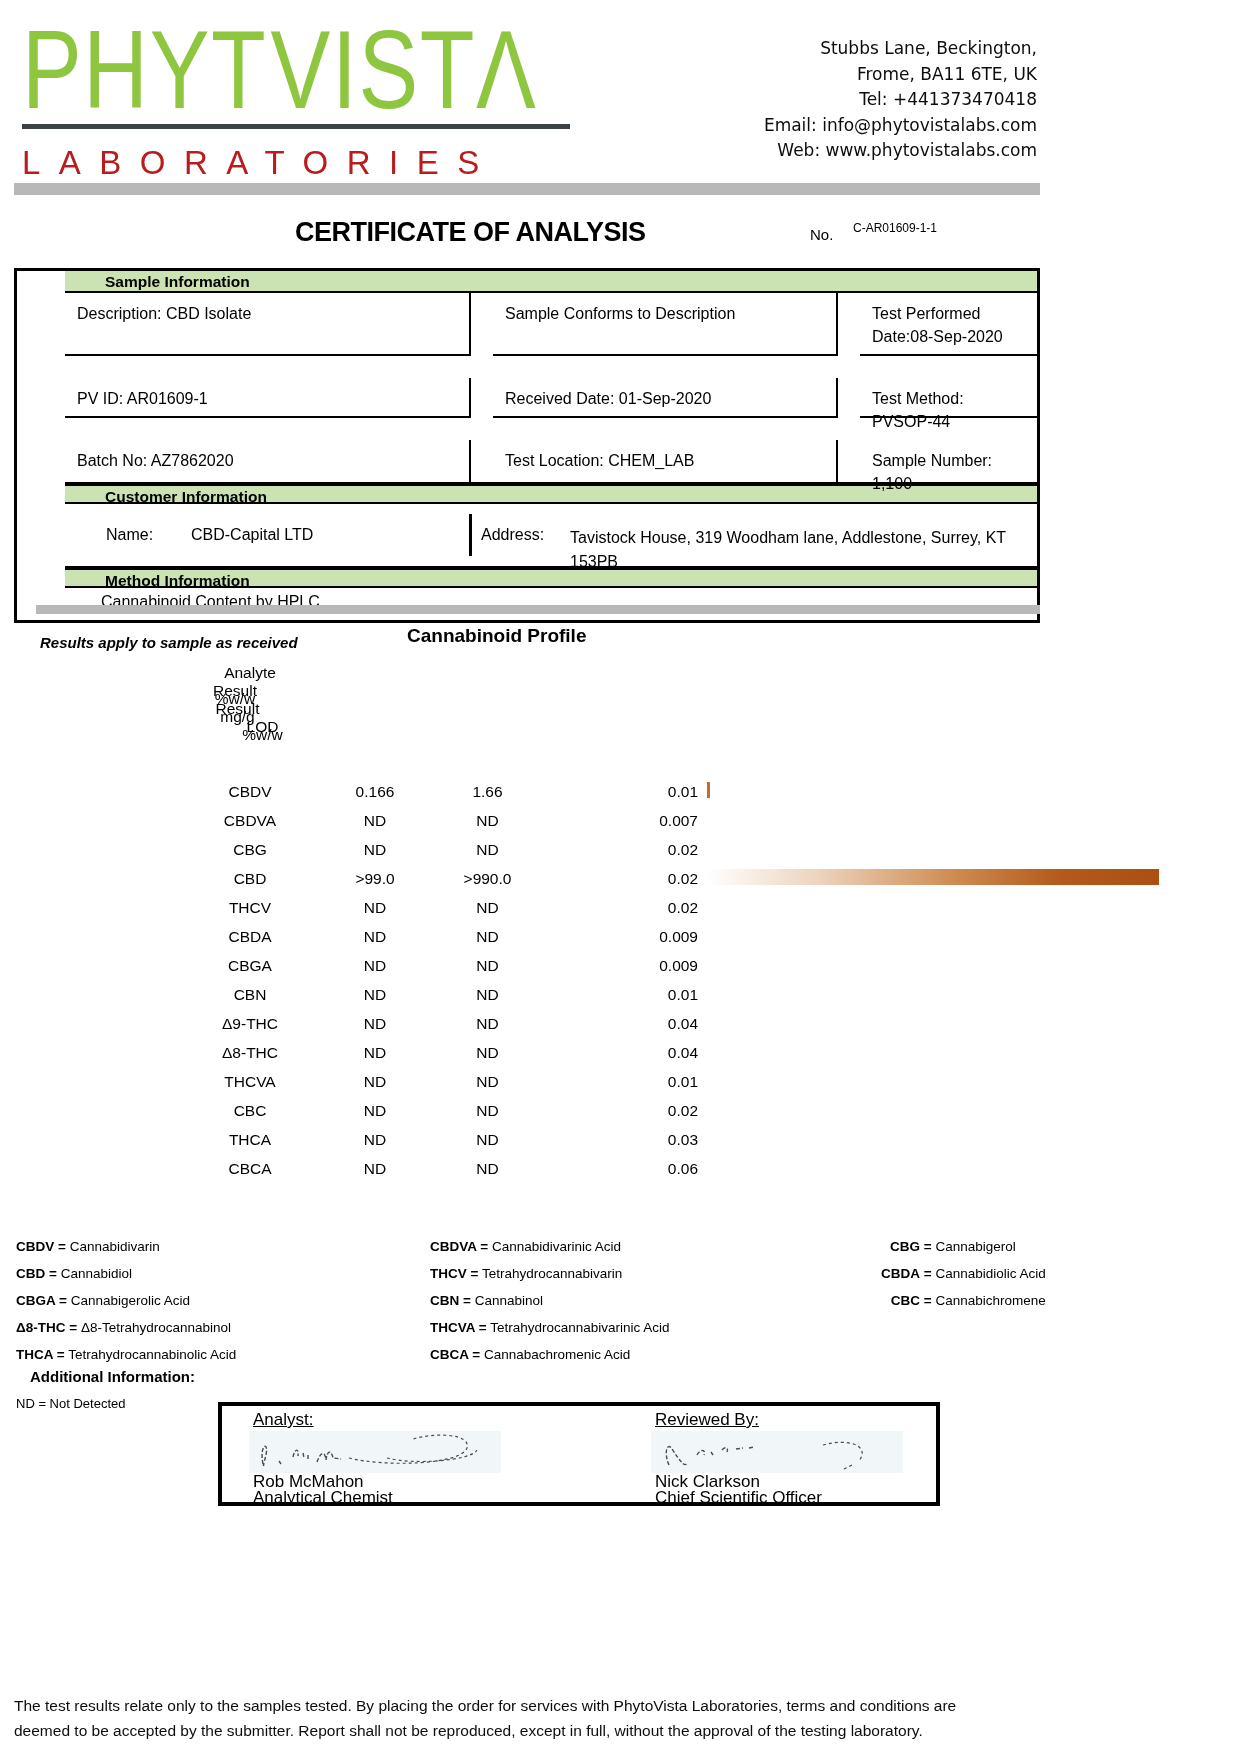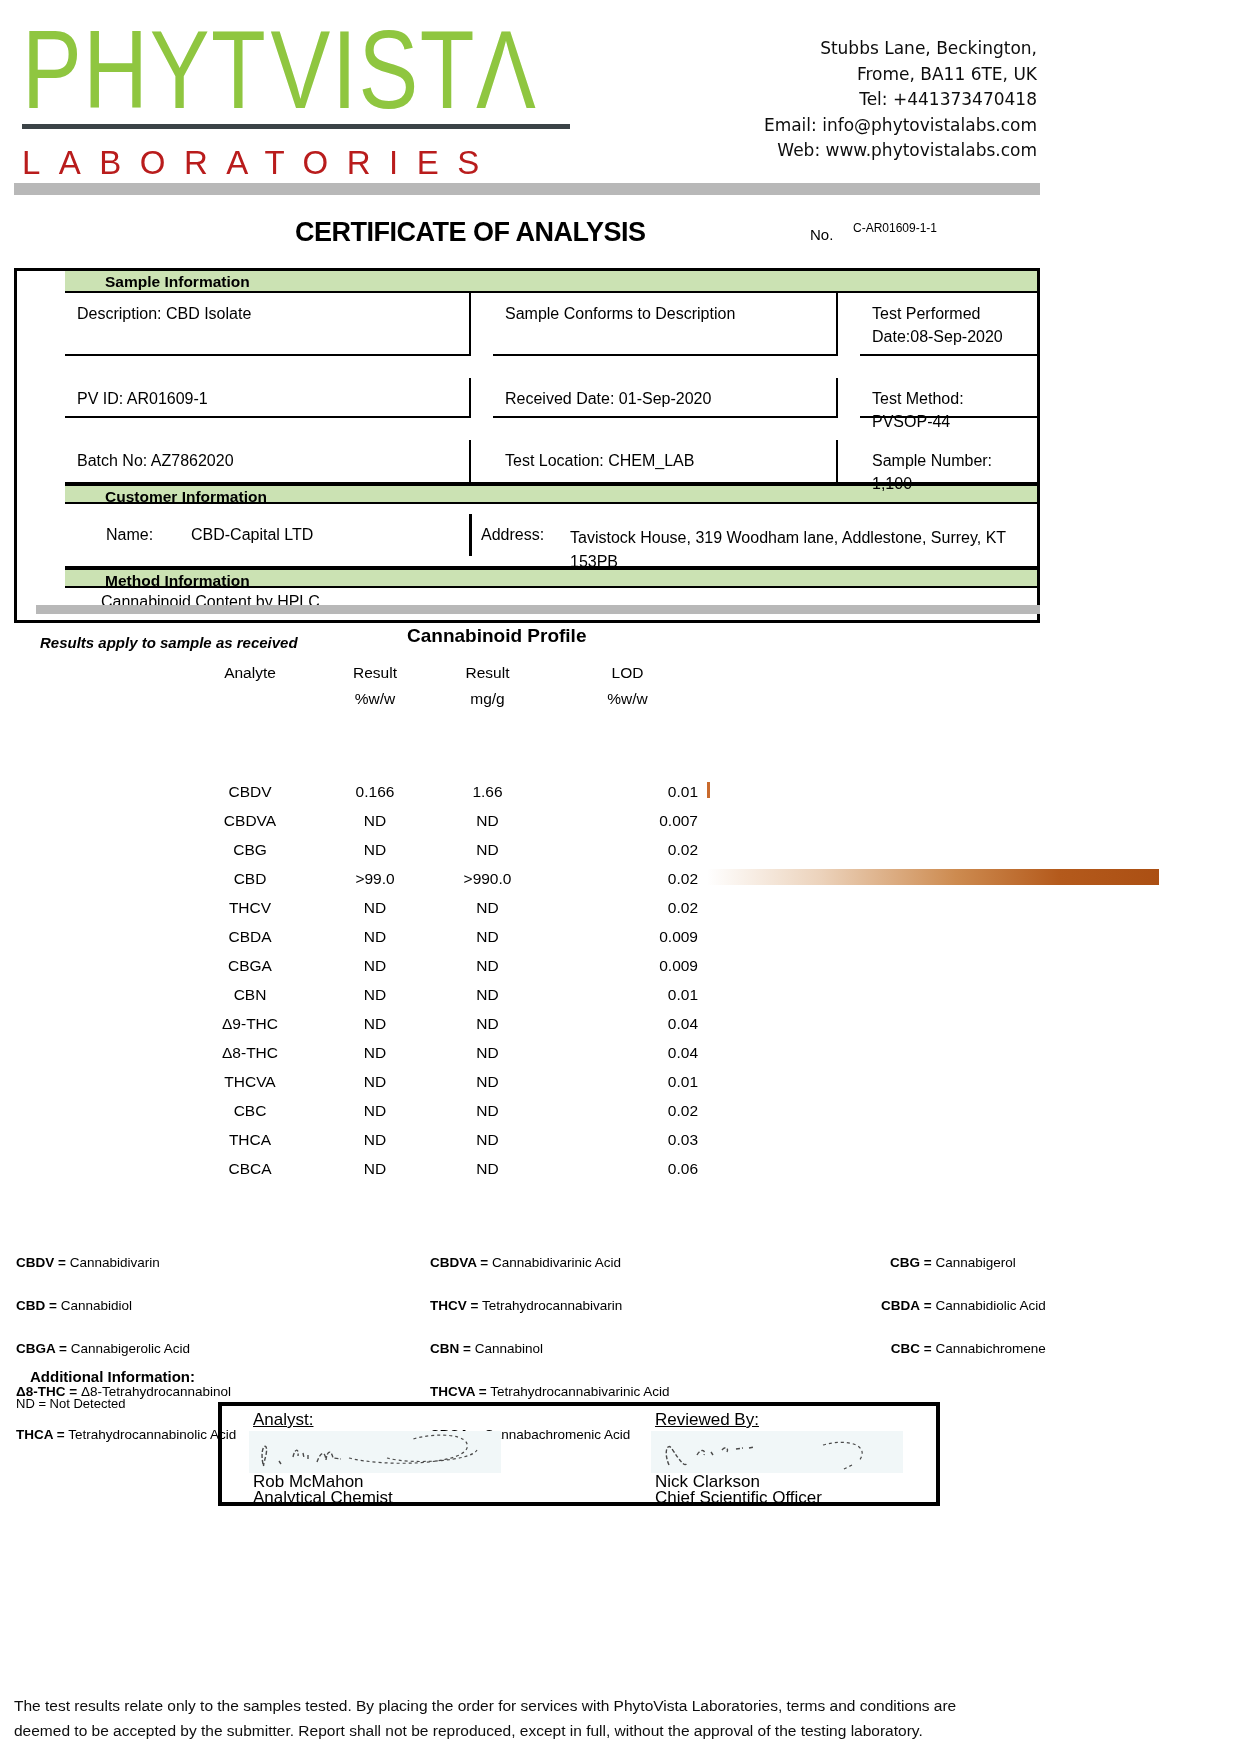--- a/index.html
+++ b/index.html
@@ -35,21 +35,21 @@
   .cust-name-label { position:absolute; left:41px; top:22px; }
   .cust-name-value { position:absolute; left:126px; top:22px; }
   .cust-divider { position:absolute; left:404px; top:10px; width:3px; height:42px; background:#000; }
   .cust-addr-label { position:absolute; left:416px; top:22px; }
   .cust-addr-value { position:absolute; left:505px; top:22px; width:458px; line-height:24px; }
   .methodrow { height:32px; font-size:16px; padding:5px 0 0 36px; }
 
   
   .note { position:absolute; left:40px; top:634px; font-size:15px; font-weight:bold; font-style:italic; }
   .profile-heading { position:absolute; left:407px; top:625px; font-size:19px; font-weight:bold; }
-  .phead { position:absolute; left:180px; top:664px; width:530px; display:flex; font-size:15.5px; }
+  .phead { position:absolute; left:180px; top:664px; width:530px; display:flex; font-size:15.5px;flex-direction:column; }
   .phead2 { top:690px; }
   .phead .h1 { width:140px; text-align:center; }
   .phead .h2 { width:110px; text-align:center; }
   .phead .h3 { width:115px; text-align:center; }
   .phead .h4 { width:165px; text-align:center; }
   .prows { position:absolute; left:0; top:778px; width:1240px; }
   .prow { position:relative; height:29px; font-size:15.5px; }
   .prow .cells { display:flex; margin-left:180px; width:530px; padding-top:5px; }
   .prow .c-name { width:140px; text-align:center; }
   .prow .c-pct { width:110px; text-align:center; }
@@ -57,21 +57,21 @@
   .prow .c-lod { width:165px; text-align:right; padding-right:12px; }
   .prow .bar { position:absolute; left:707px; top:4px; height:16px; background:linear-gradient(90deg, rgba(255,255,255,0) 0%, #ecd3bc 25%, #cd8b50 55%, #b45a1c 78%, #ab4f13 100%); }
   .prow .bar.tick { background:#c96a2d; }
 
   
   .key { position:absolute; left:0; top:1238px; width:1240px; font-size:13.5px; }
   .key .kcol { position:absolute; top:0; }
   .key .kc1 { left:16px; width:380px; }
   .key .kc2 { left:430px; width:430px; }
   .key .kc3 { left:852px; width:380px; }
-  .key .kitem { height:27px; line-height:18px; white-space:nowrap;margin-top:16px; }
+  .key .kitem { height:27px; line-height:18px; white-space:nowrap; }
   .key .kabbr { font-weight:bold; }
   .key .kc3 .kabbr-wrap { display:inline-block; width:68px; text-align:right; }
 
   .add-heading { position:absolute; left:30px; top:1368px; font-size:15px; font-weight:bold; }
   .nd-note { position:absolute; left:16px; top:1396px; font-size:13px; }
 
   
   .sigbox { position:absolute; left:218px; top:1402px; width:722px; height:104px; border:4px solid #000; }
   .sigcol { position:absolute; top:0; width:300px; }
   .sigcol.left { left:31px; } .sigcol.right { left:433px; }

